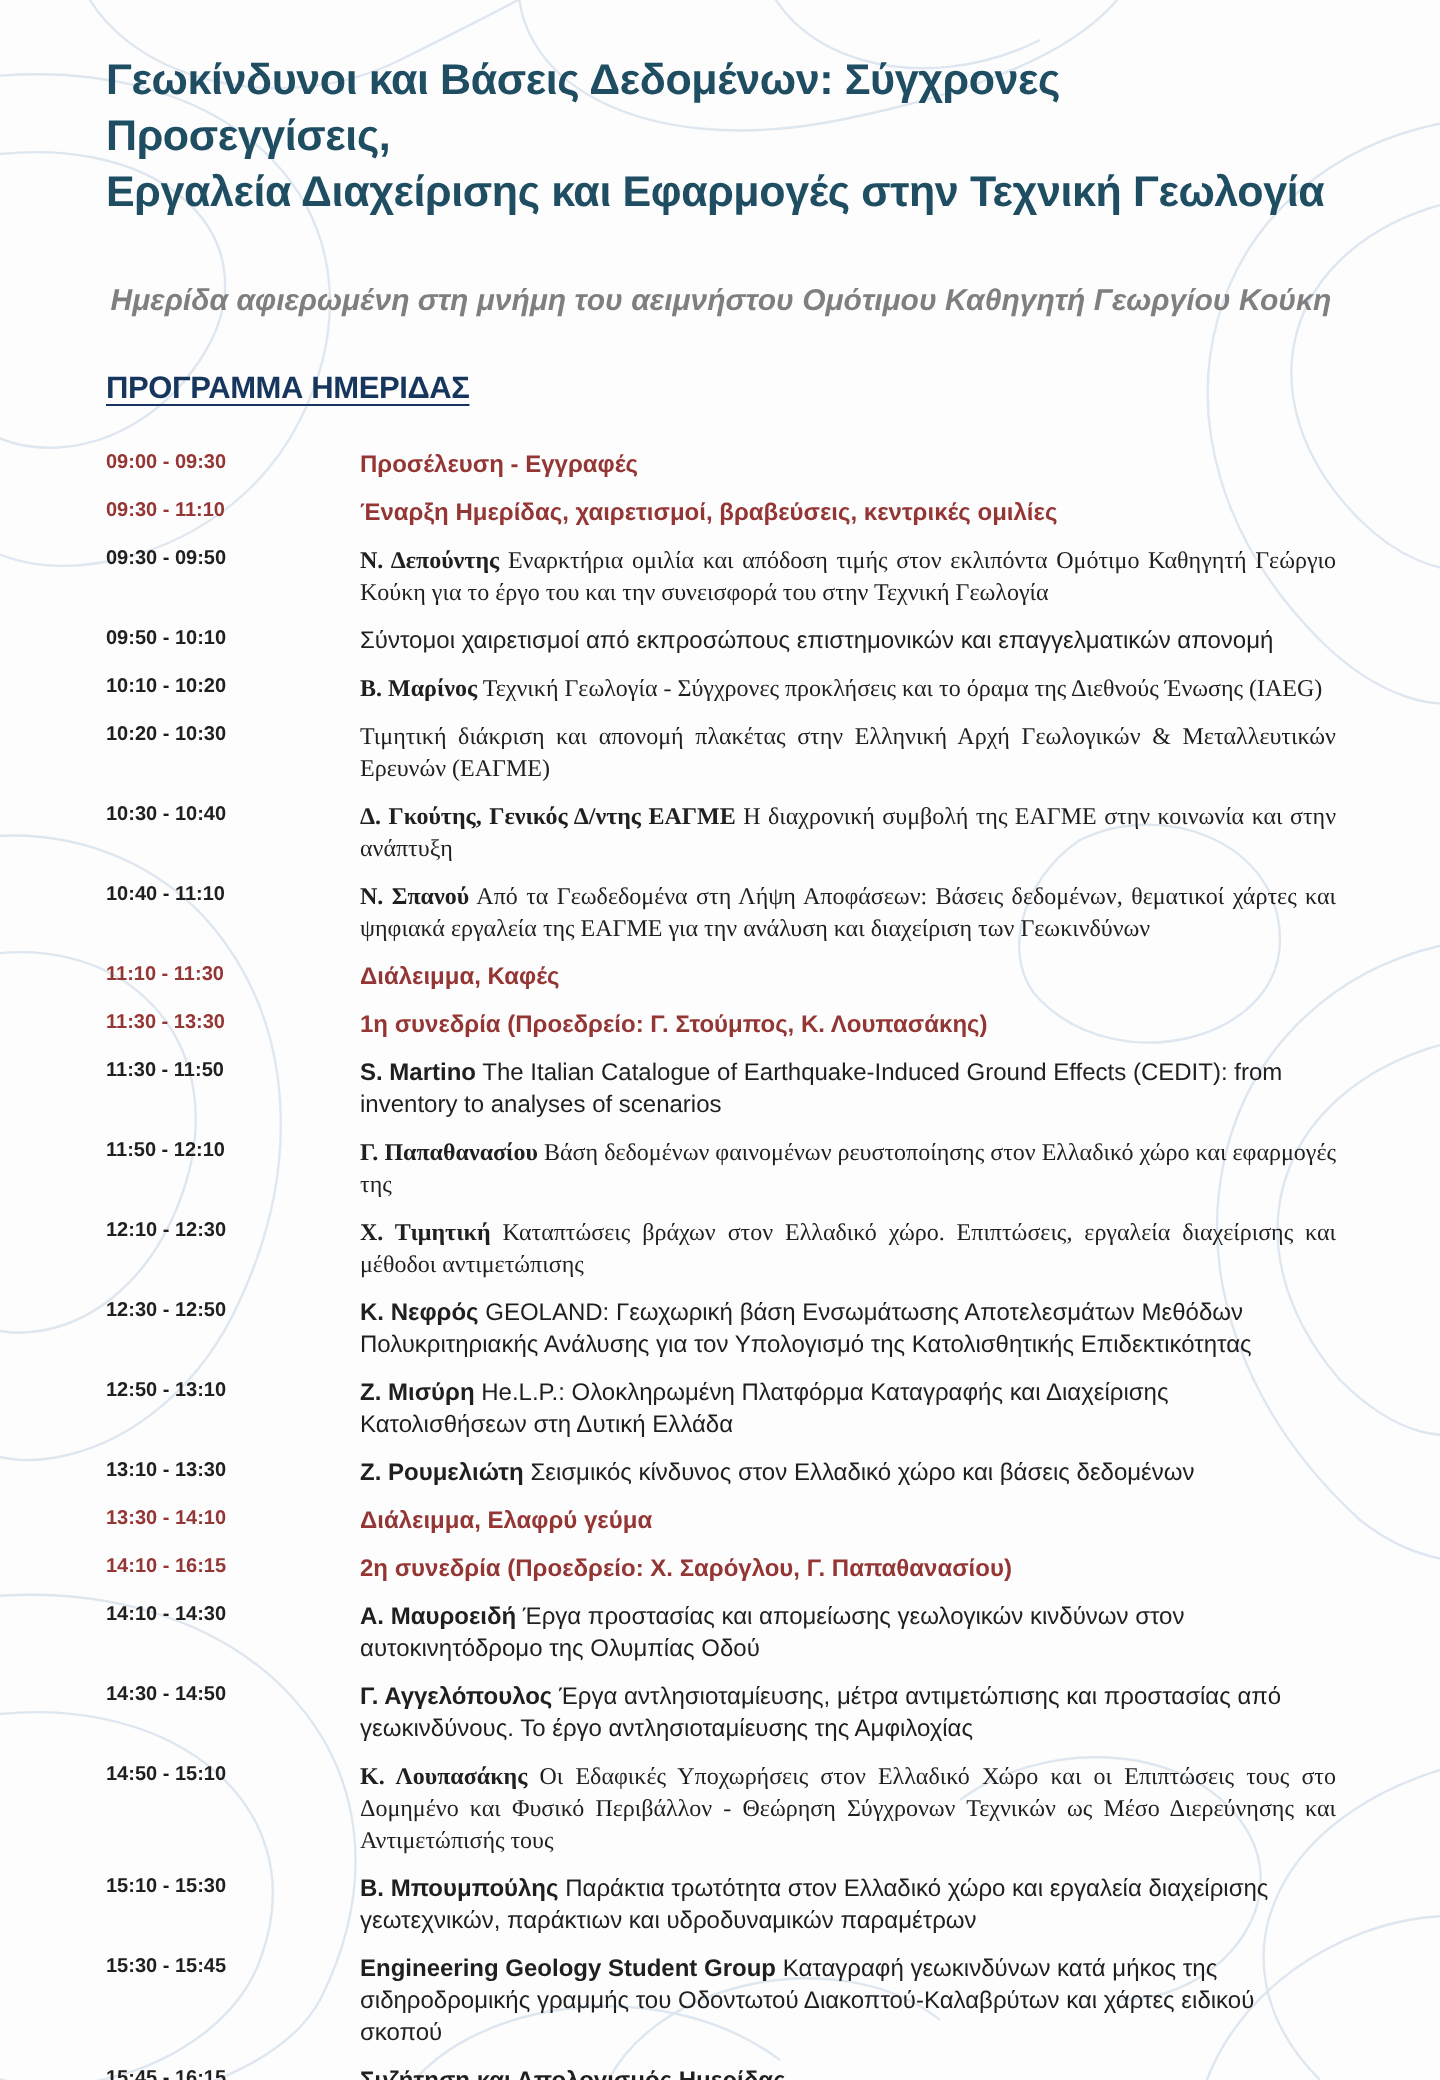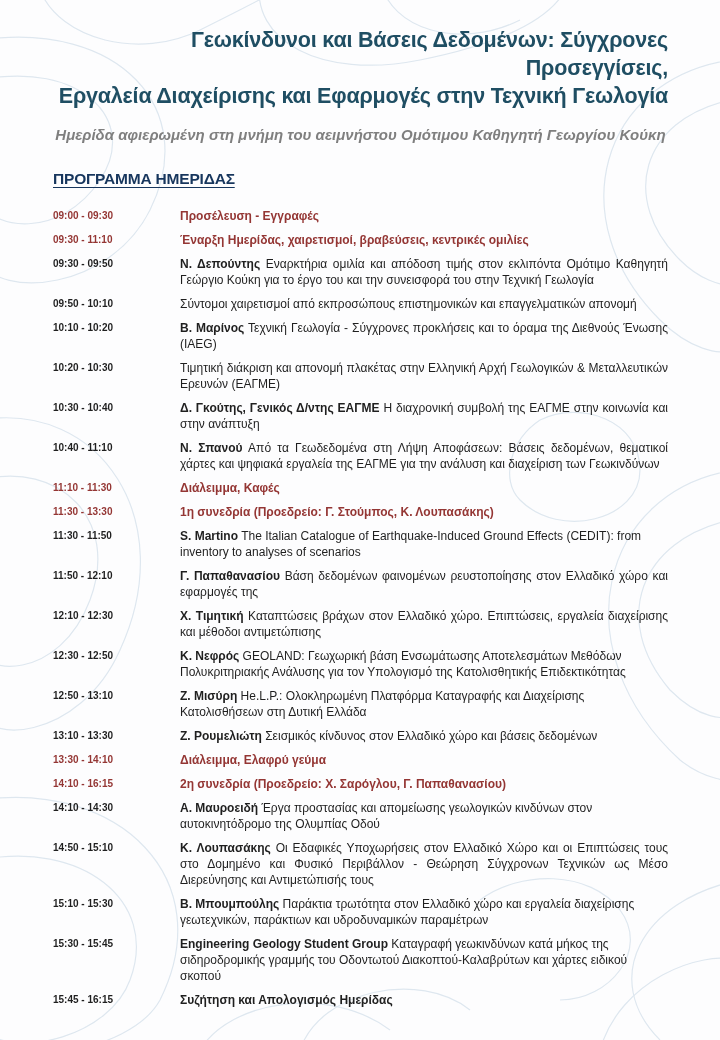--- a/index.html
+++ b/index.html
@@ -22,29 +22,29 @@
   }
   .bg{
     position:absolute;inset:0;z-index:0;pointer-events:none;
   }
   .page{
     position:relative;z-index:1;
     width:720px;height:1040px;
     padding:26px 52px 0 53px;
   }
   .title{
-    text-align:right;
+    text-align:left;
     color:var(--c-title);
     font-weight:700;
     font-size:21.5px;
     line-height:28px;
     letter-spacing:-0.2px;
   }
   .subtitle{
-    margin-top:16px;
+    margin-top:32px;
     text-align:center;
     color:var(--c-subtitle);
     font-style:italic;
     font-weight:700;
     font-size:15px;
   }
   .program-heading{
     margin-top:27px;
     color:var(--c-heading);
     font-weight:700;
@@ -67,21 +67,21 @@
     font-size:10px;
     line-height:16px;
     white-space:nowrap;
   }
   .desc{
     flex:1 1 auto;
     font-size:12px;
     line-height:16px;
     padding-left:32px;
   }
-  .row.justify .desc{ text-align:justify; }
+  .row.justify .desc{ text-align:justify;font-family:Liberation Serif, serif; }
   .speaker{ font-weight:700; }
   .row.session .time,
   .row.session .desc{
     color:var(--c-session);
     font-weight:700;
   }
 </style>
 </head>
 <body>
 
@@ -209,20 +209,24 @@
     <div class="row session">
       <div class="time">14:10 - 16:15</div>
       <div class="desc"><span class="speaker"></span><span class="text">2η συνεδρία (Προεδρείο: Χ. Σαρόγλου, Γ. Παπαθανασίου)</span></div>
     </div>
 
     <div class="row talk">
       <div class="time">14:10 - 14:30</div>
       <div class="desc"><span class="speaker">Α. Μαυροειδή</span><span class="text"> Έργα προστασίας και απομείωσης γεωλογικών κινδύνων στον αυτοκινητόδρομο της Ολυμπίας Οδού</span></div>
     </div>
 
+    <div class="row talk">
+      <div class="time">14:30 - 14:50</div>
+      <div class="desc"><span class="speaker">Γ. Αγγελόπουλος</span><span class="text"> Έργα αντλησιοταμίευσης, μέτρα αντιμετώπισης και προστασίας από γεωκινδύνους. Το έργο αντλησιοταμίευσης της Αμφιλοχίας</span></div>
+    </div>
 
     <div class="row talk justify">
       <div class="time">14:50 - 15:10</div>
       <div class="desc"><span class="speaker">Κ. Λουπασάκης</span><span class="text"> Οι Εδαφικές Υποχωρήσεις στον Ελλαδικό Χώρο και οι Επιπτώσεις τους στο Δομημένο και Φυσικό Περιβάλλον - Θεώρηση Σύγχρονων Τεχνικών ως Μέσο Διερεύνησης και Αντιμετώπισής τους</span></div>
     </div>
 
     <div class="row talk">
       <div class="time">15:10 - 15:30</div>
       <div class="desc"><span class="speaker">Β. Μπουμπούλης</span><span class="text"> Παράκτια τρωτότητα στον Ελλαδικό χώρο και εργαλεία διαχείρισης γεωτεχνικών, παράκτιων και υδροδυναμικών παραμέτρων</span></div>
     </div>

